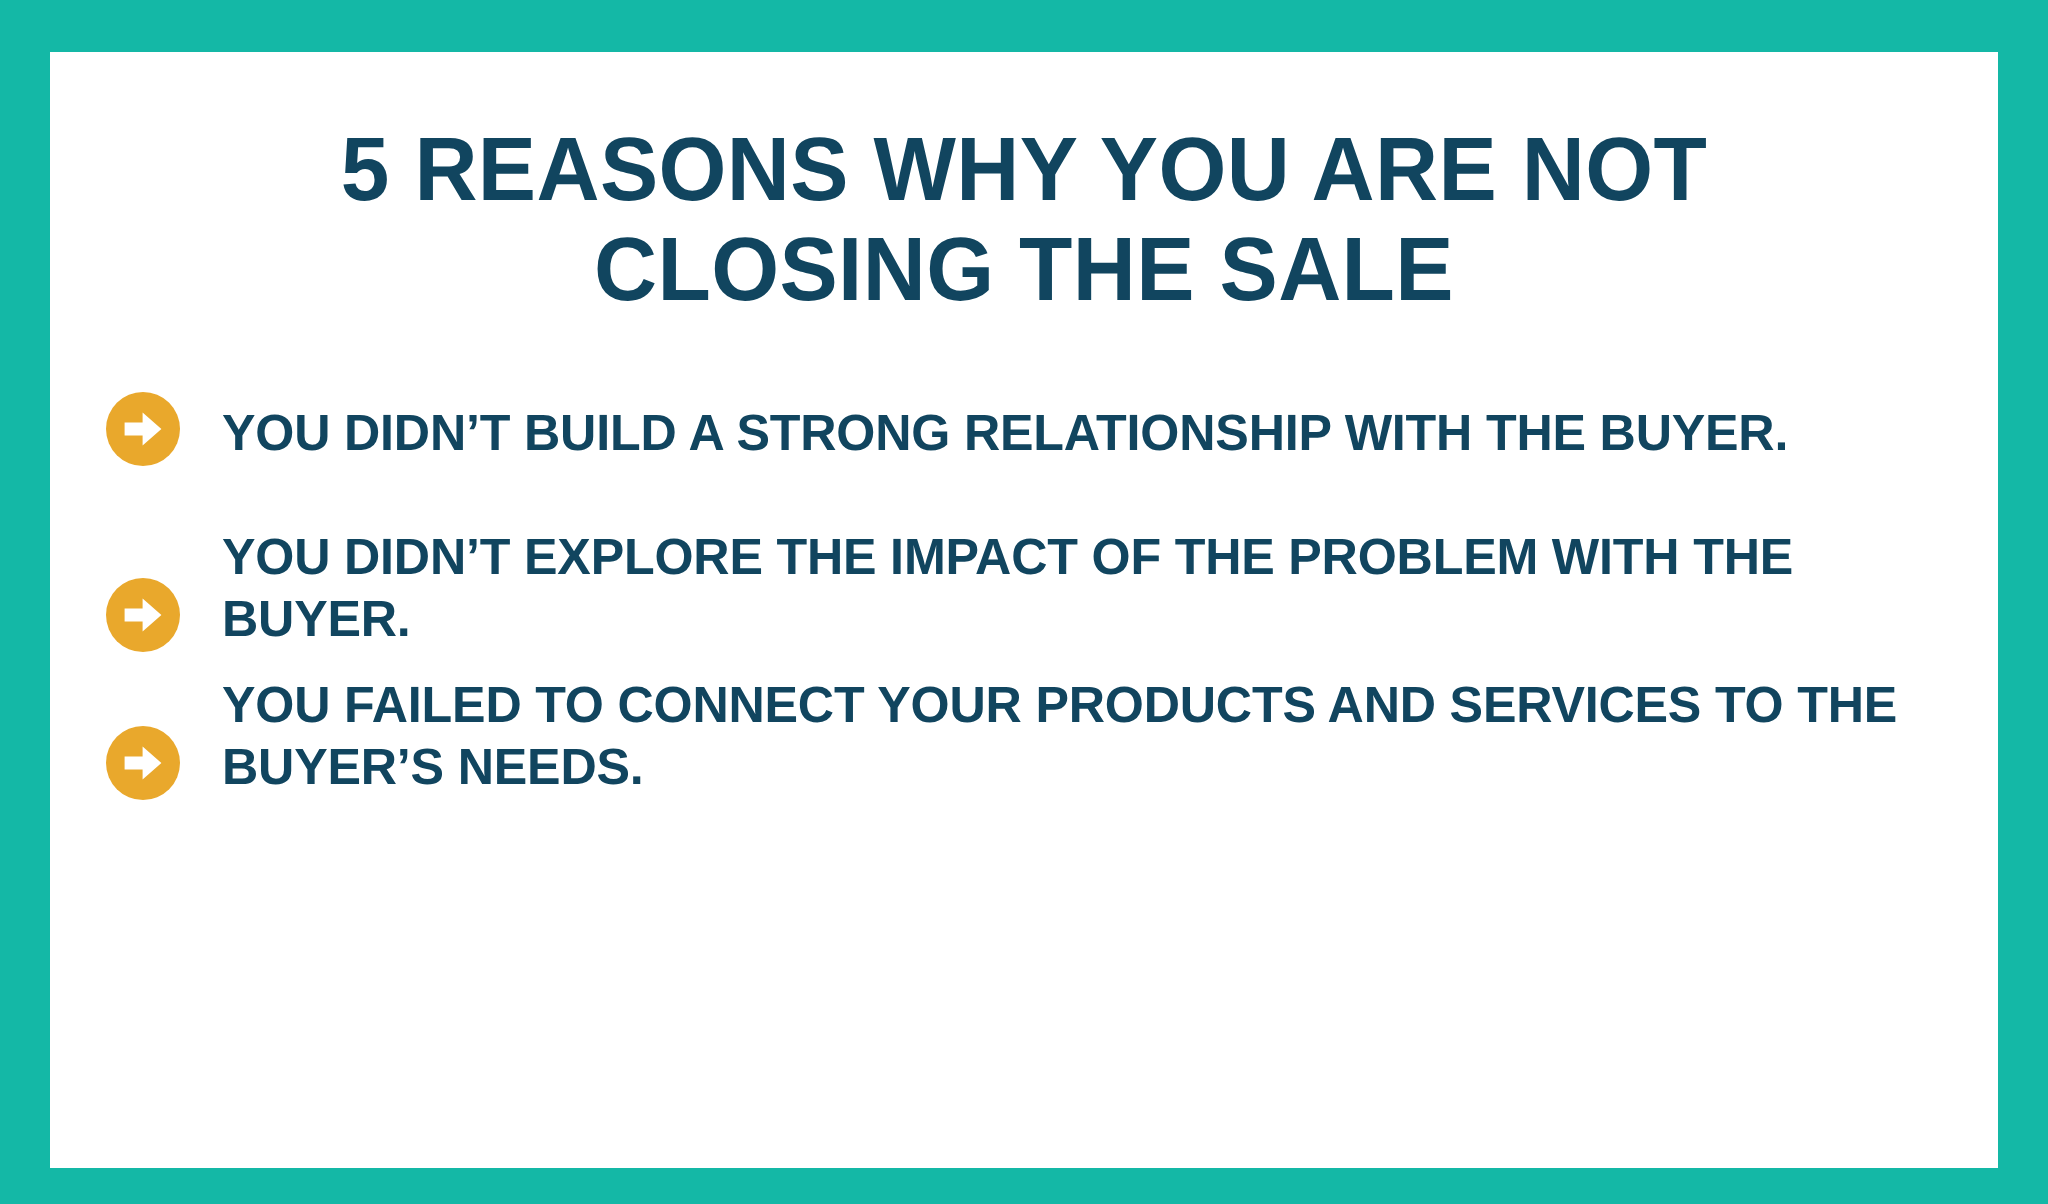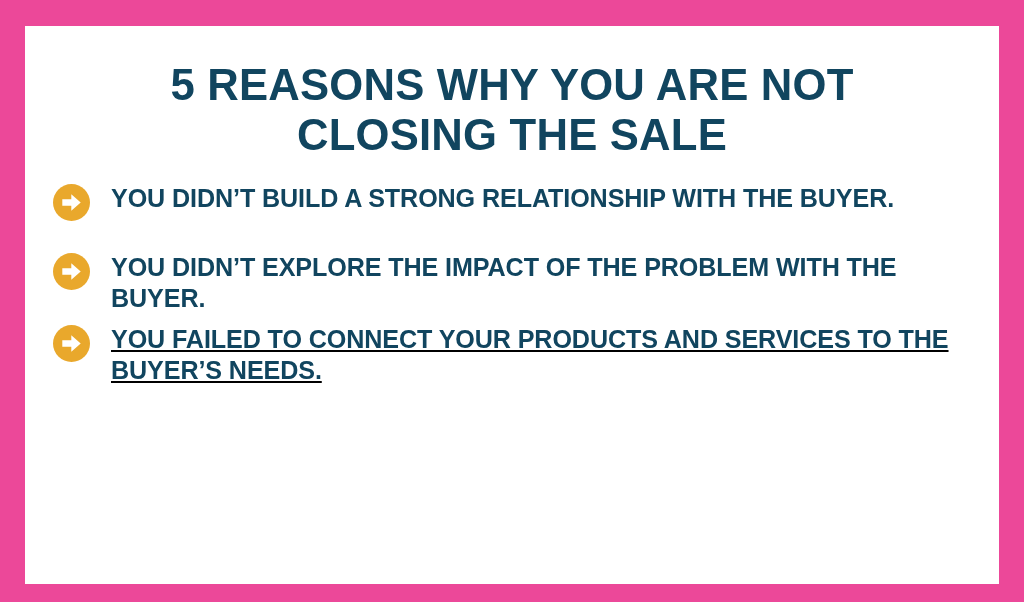--- a/index.html
+++ b/index.html
@@ -14,21 +14,21 @@
     font-family: "Liberation Sans", sans-serif;
     background: #ffffff;
   }
 
   
   .slide {
     position: relative;
     box-sizing: border-box;
     width: 1024px;
     height: 602px;
-    background: #ec4899;
+    background: #14b8a6;
     padding: 26px 25px 18px 25px;
   }
 
   
   .card {
     position: relative;
     box-sizing: border-box;
     width: 100%;
     height: 100%;
     background: #ffffff;
@@ -60,31 +60,31 @@
   
   .bullets {
     position: absolute;
     left: 28px;
     right: 22px;
     top: 157px;
   }
 
   .bullet-row {
     display: flex;
-    align-items: flex-start;
+    align-items: flex-end;
     margin-bottom: 31px;
+    margin-top: 12px;
   }
 
   .bullet-row.tight {
     margin-bottom: 10px;
   }
 
   .bullet-row:last-child {
     margin-bottom: 0;
-    text-decoration: underline;
   }
 
   
   .arrow-icon {
     flex: 0 0 auto;
     width: 37px;
     height: 37px;
     margin-top: 1px;
     margin-right: 21px;
     display: block;

